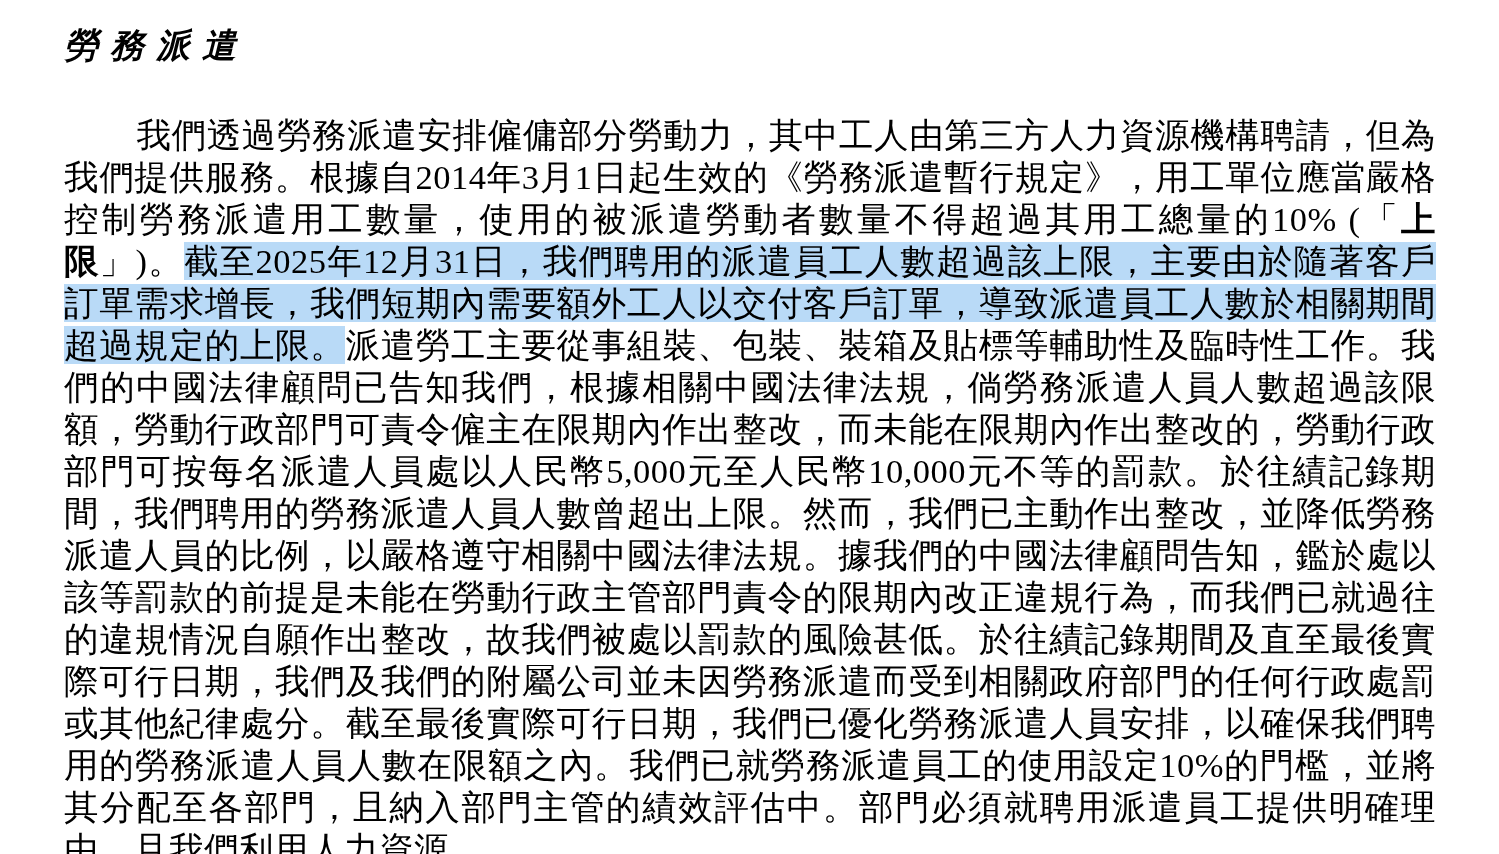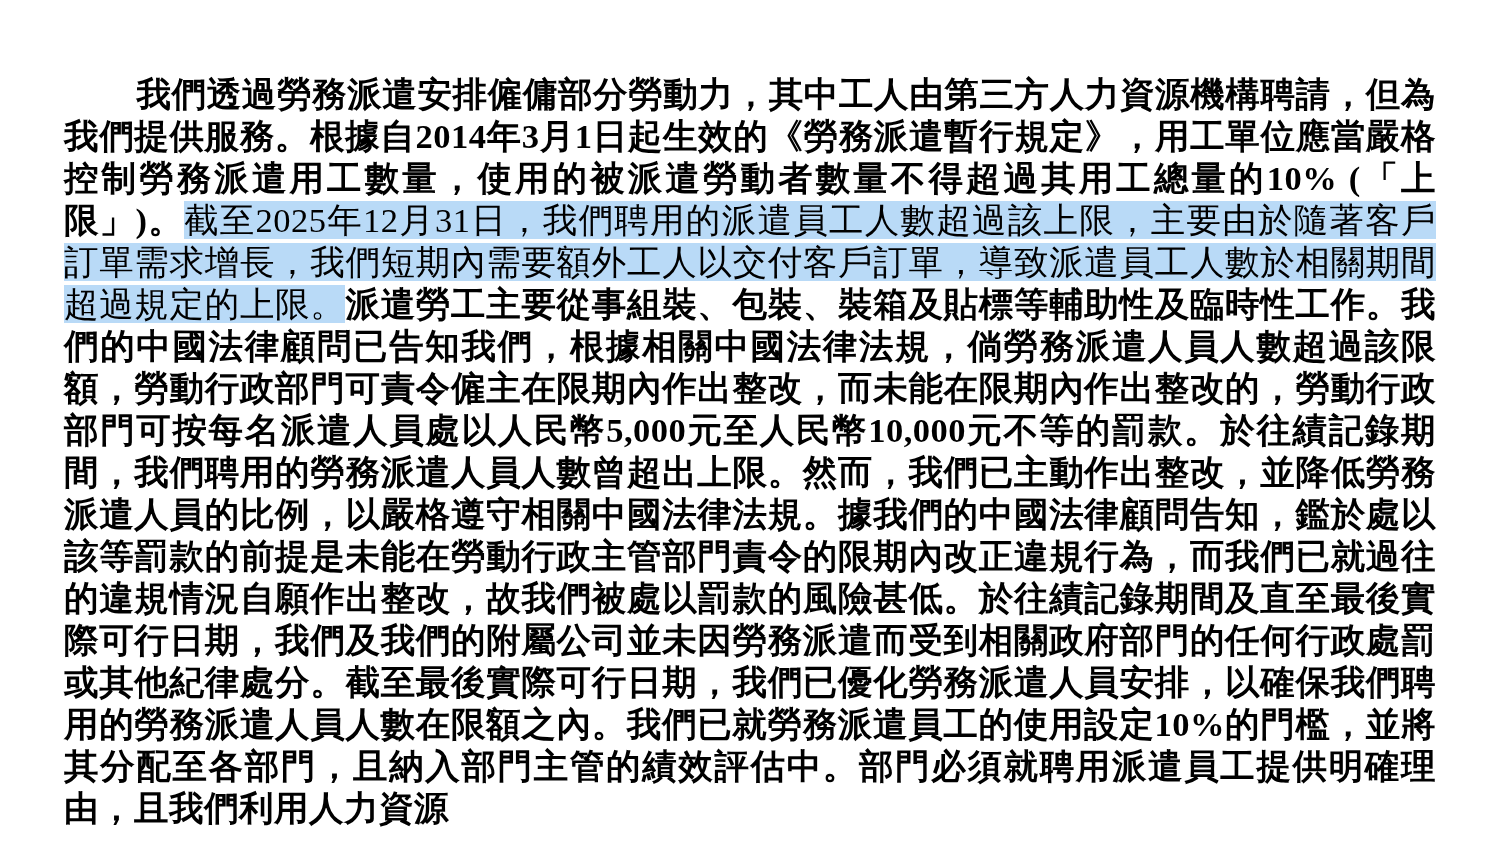--- a/index.html
+++ b/index.html
@@ -30,23 +30,24 @@
   .body-paragraph {
     margin: 0;
     margin-top: 47px;
     font-size: 34.5px;
     line-height: 42px;
     text-align: justify;
     text-justify: inter-ideograph;
     text-indent: 2.1em;
     letter-spacing: 0.5px;
   }
-  .seg-normal { font-weight: bold; }
+  .seg-normal { font-weight: normal; }
   .seg-bold { font-weight: bold; }
   .seg-highlight { background-color: var(--hl, #b9daf7); }
 </style>
 </head>
 <body>
 
 <div class="page">
+  <h1 class="heading">勞務派遣</h1>
 
   <p class="body-paragraph"><span class="seg-normal">我們透過勞務派遣安排僱傭部分勞動力，其中工人由第三方人力資源機構聘請，但為我們提供服務。根據自2014年3月1日起生效的《勞務派遣暫行規定》，用工單位應當嚴格控制勞務派遣用工數量，使用的被派遣勞動者數量不得超過其用工總量的10% (「</span><span class="seg-bold">上限</span><span class="seg-normal">」)。</span><span class="seg-highlight">截至2025年12月31日，我們聘用的派遣員工人數超過該上限，主要由於隨著客戶訂單需求增長，我們短期內需要額外工人以交付客戶訂單，導致派遣員工人數於相關期間超過規定的上限。</span><span class="seg-normal">派遣勞工主要從事組裝、包裝、裝箱及貼標等輔助性及臨時性工作。我們的中國法律顧問已告知我們，根據相關中國法律法規，倘勞務派遣人員人數超過該限額，勞動行政部門可責令僱主在限期內作出整改，而未能在限期內作出整改的，勞動行政部門可按每名派遣人員處以人民幣5,000元至人民幣10,000元不等的罰款。於往績記錄期間，我們聘用的勞務派遣人員人數曾超出上限。然而，我們已主動作出整改，並降低勞務派遣人員的比例，以嚴格遵守相關中國法律法規。據我們的中國法律顧問告知，鑑於處以該等罰款的前提是未能在勞動行政主管部門責令的限期內改正違規行為，而我們已就過往的違規情況自願作出整改，故我們被處以罰款的風險甚低。於往績記錄期間及直至最後實際可行日期，我們及我們的附屬公司並未因勞務派遣而受到相關政府部門的任何行政處罰或其他紀律處分。截至最後實際可行日期，我們已優化勞務派遣人員安排，以確保我們聘用的勞務派遣人員人數在限額之內。我們已就勞務派遣員工的使用設定10%的門檻，並將其分配至各部門，且納入部門主管的績效評估中。部門必須就聘用派遣員工提供明確理由，且我們利用人力資源</span></p>
 </div>
 
 </body></html>

